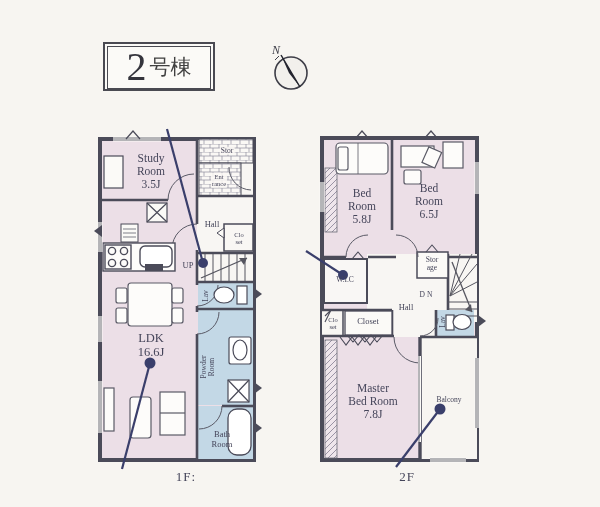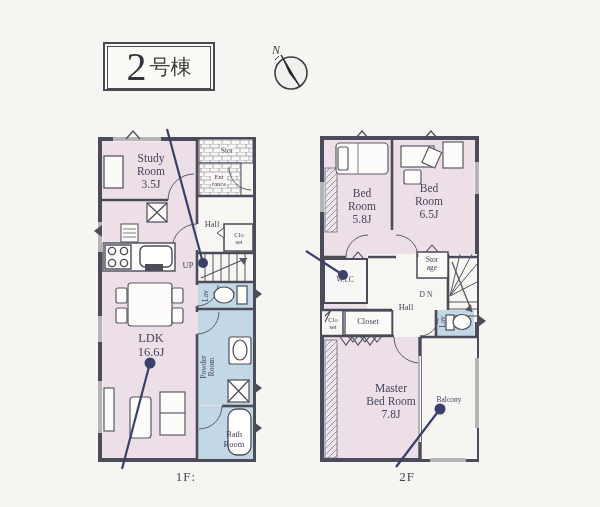--- a/index.html
+++ b/index.html
@@ -293,40 +293,40 @@
   <div class="lbl fs7 tilebg" style="left:227px;top:151px;">Stor</div>
   <div class="lbl fs6 tilebg" style="left:219px;top:180px;">Ent
 rance</div>
   <div class="lbl fs8" style="left:212px;top:225px;">Hall</div>
   <div class="lbl fs6" style="left:239px;top:238px;">Clo
 set</div>
   <div class="lbl fs8" style="left:188px;top:266px;">UP</div>
   <div class="lbl v fs7" style="left:206px;top:296px;">Lav</div>
   <div class="lbl v fs7" style="left:208px;top:367px;">Powder
 Room</div>
-  <div class="lbl fs8" style="left:222px;top:440px;margin-left:12px;">Bath
+  <div class="lbl fs8" style="left:222px;top:440px;">Bath
 Room</div>
   <div class="lbl fs12" style="left:151px;top:345px;">LDK
 16.6J</div>
   <div class="lbl fs13" style="left:186px;top:477px;">1F:</div>
 
   <div class="lbl fs11" style="left:362px;top:206px;">Bed
 Room
 5.8J</div>
   <div class="lbl fs11" style="left:429px;top:201px;">Bed
 Room
 6.5J</div>
   <div class="lbl fs7" style="left:345px;top:280px;">W.I.C</div>
   <div class="lbl fs7" style="left:432px;top:264px;">Stor
 age</div>
   <div class="lbl fs7 ls2" style="left:427px;top:295px;">DN</div>
   <div class="lbl fs8" style="left:406px;top:308px;">Hall</div>
   <div class="lbl fs6" style="left:333px;top:323px;">Clo
 set</div>
   <div class="lbl fs8" style="left:368px;top:322px;">Closet</div>
   <div class="lbl v fs7" style="left:443px;top:322px;">Lav</div>
-  <div class="lbl fs11" style="left:373px;top:401px;margin-left:18px;">Master
+  <div class="lbl fs11" style="left:373px;top:401px;">Master
 Bed Room
 7.8J</div>
   <div class="lbl fs7" style="left:449px;top:400px;">Balcony</div>
   <div class="lbl fs13" style="left:407px;top:477px;">2F</div>
 
 </div>
 
 </body></html>

